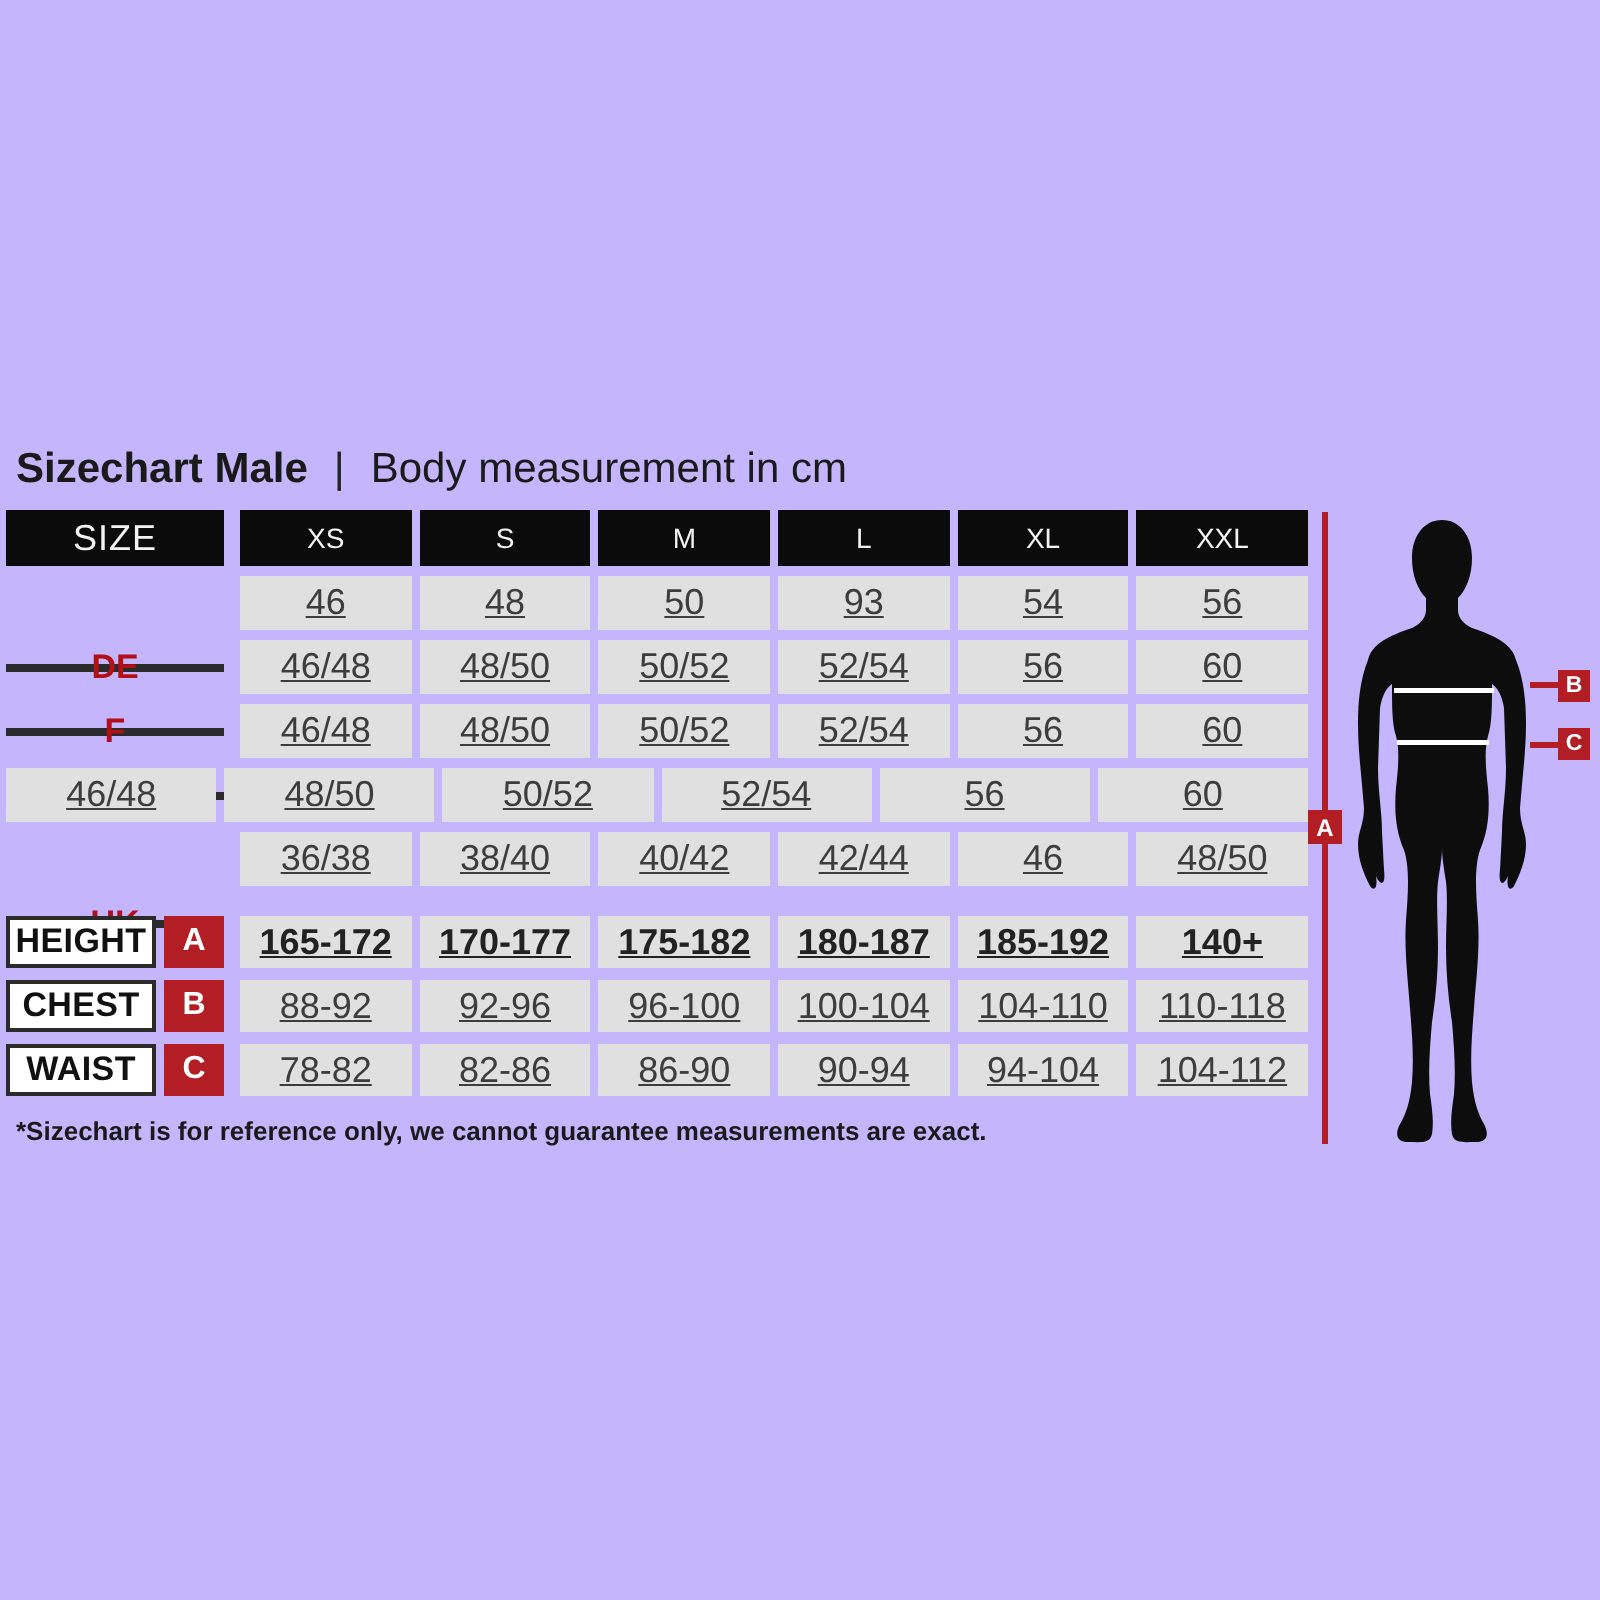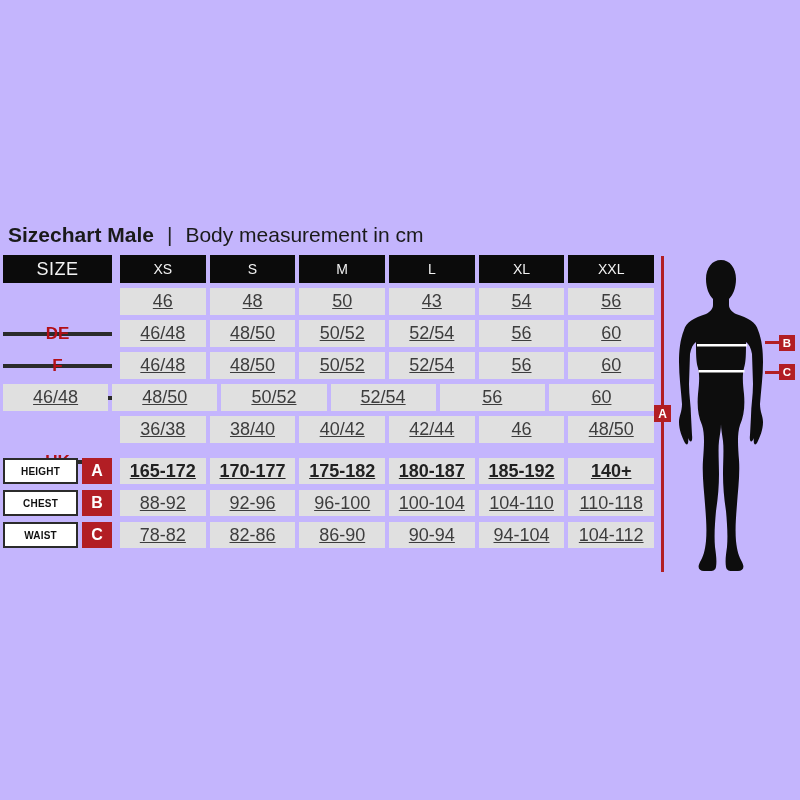--- a/index.html
+++ b/index.html
@@ -29,21 +29,21 @@
   .mrow{height:26px;margin-bottom:6px;}
 
   .cell{display:flex;align-items:center;justify-content:center;}
   .hsize{width:109px;flex:none;background:var(--header-bg);color:#f2f2f2;
          font-size:18px;margin-right:4px;letter-spacing:.5px;}
   .hcol{flex:1;background:var(--header-bg);color:#f2f2f2;font-size:14px;}
   .lcell{width:109px;flex:none;background:#fff;border:2px solid var(--border-dark);
          color:var(--label-red);font-weight:bold;font-size:17px;margin-right:4px;margin-top:44px;}
   .dcell{flex:1;background:var(--cell-bg);color:var(--text-dark);font-size:18px;text-decoration:underline;}
   .mlabel{width:75px;flex:none;background:#fff;border:2px solid var(--border-dark);
-          color:#111;font-weight:bold;font-size:10px;letter-spacing:.2px;text-align:center;}
+          color:#111;font-weight:bold;font-size:17px;letter-spacing:.2px;text-align:center;}
   .msq{width:30px;flex:none;background:var(--accent-red);color:#fff;
        font-weight:bold;font-size:16px;margin-right:4px;}
   .bold .dcell{font-weight:bold;color:#222;}
 
   
   .footnote{position:absolute;left:8px;top:558px;font-size:13px;font-weight:bold;color:#1a1a1a;}
 
   
   .aline{position:absolute;left:661px;top:256px;width:3px;height:316px;background:var(--accent-red);}
   .marker{position:absolute;background:var(--accent-red);color:#fff;font-weight:bold;
@@ -75,21 +75,21 @@
       <div class="cell hcol">L</div>
       <div class="cell hcol">XL</div>
       <div class="cell hcol">XXL</div>
     </div>
 
     <div class="trow srow">
       <div class="cell lcell">DE</div>
       <div class="cell dcell">46</div>
       <div class="cell dcell">48</div>
       <div class="cell dcell">50</div>
-      <div class="cell dcell">43</div>
+      <div class="cell dcell">93</div>
       <div class="cell dcell">54</div>
       <div class="cell dcell">56</div>
     </div>
 
     <div class="trow srow">
       <div class="cell lcell">F</div>
       <div class="cell dcell">46/48</div>
       <div class="cell dcell">48/50</div>
       <div class="cell dcell">50/52</div>
       <div class="cell dcell">52/54</div>
@@ -154,20 +154,21 @@
       <div class="cell dcell">78-82</div>
       <div class="cell dcell">82-86</div>
       <div class="cell dcell">86-90</div>
       <div class="cell dcell">90-94</div>
       <div class="cell dcell">94-104</div>
       <div class="cell dcell">104-112</div>
     </div>
 
   </div>
 
+  <div class="footnote">*Sizechart is for reference only, we cannot guarantee measurements are exact.</div>
 
   <div class="aline"></div>
 
   <svg class="silhouette" viewBox="0 0 90 315" xmlns="http://www.w3.org/2000/svg" preserveAspectRatio="none">
     <path fill="#0d0d0d" d="M45 2
       C36 2 30 10 30 21 C30 30 33 37 37 41 L37 47 C37 51 34 54 30 56
       C18 60 10 64 8 72 C4 82 3 93 3 104 C3 118 5 132 6 146
       C6 154 3 158 3 164 C3 172 6 179 9 185 C11 188 13 186 12 180
       C14 185 17 185 16 177 L15 158 C15 148 13 138 13 126 L14 96
       C15 90 17 86 20 84 C20 95 20 104 22 110 C24 117 23 127 22 136

